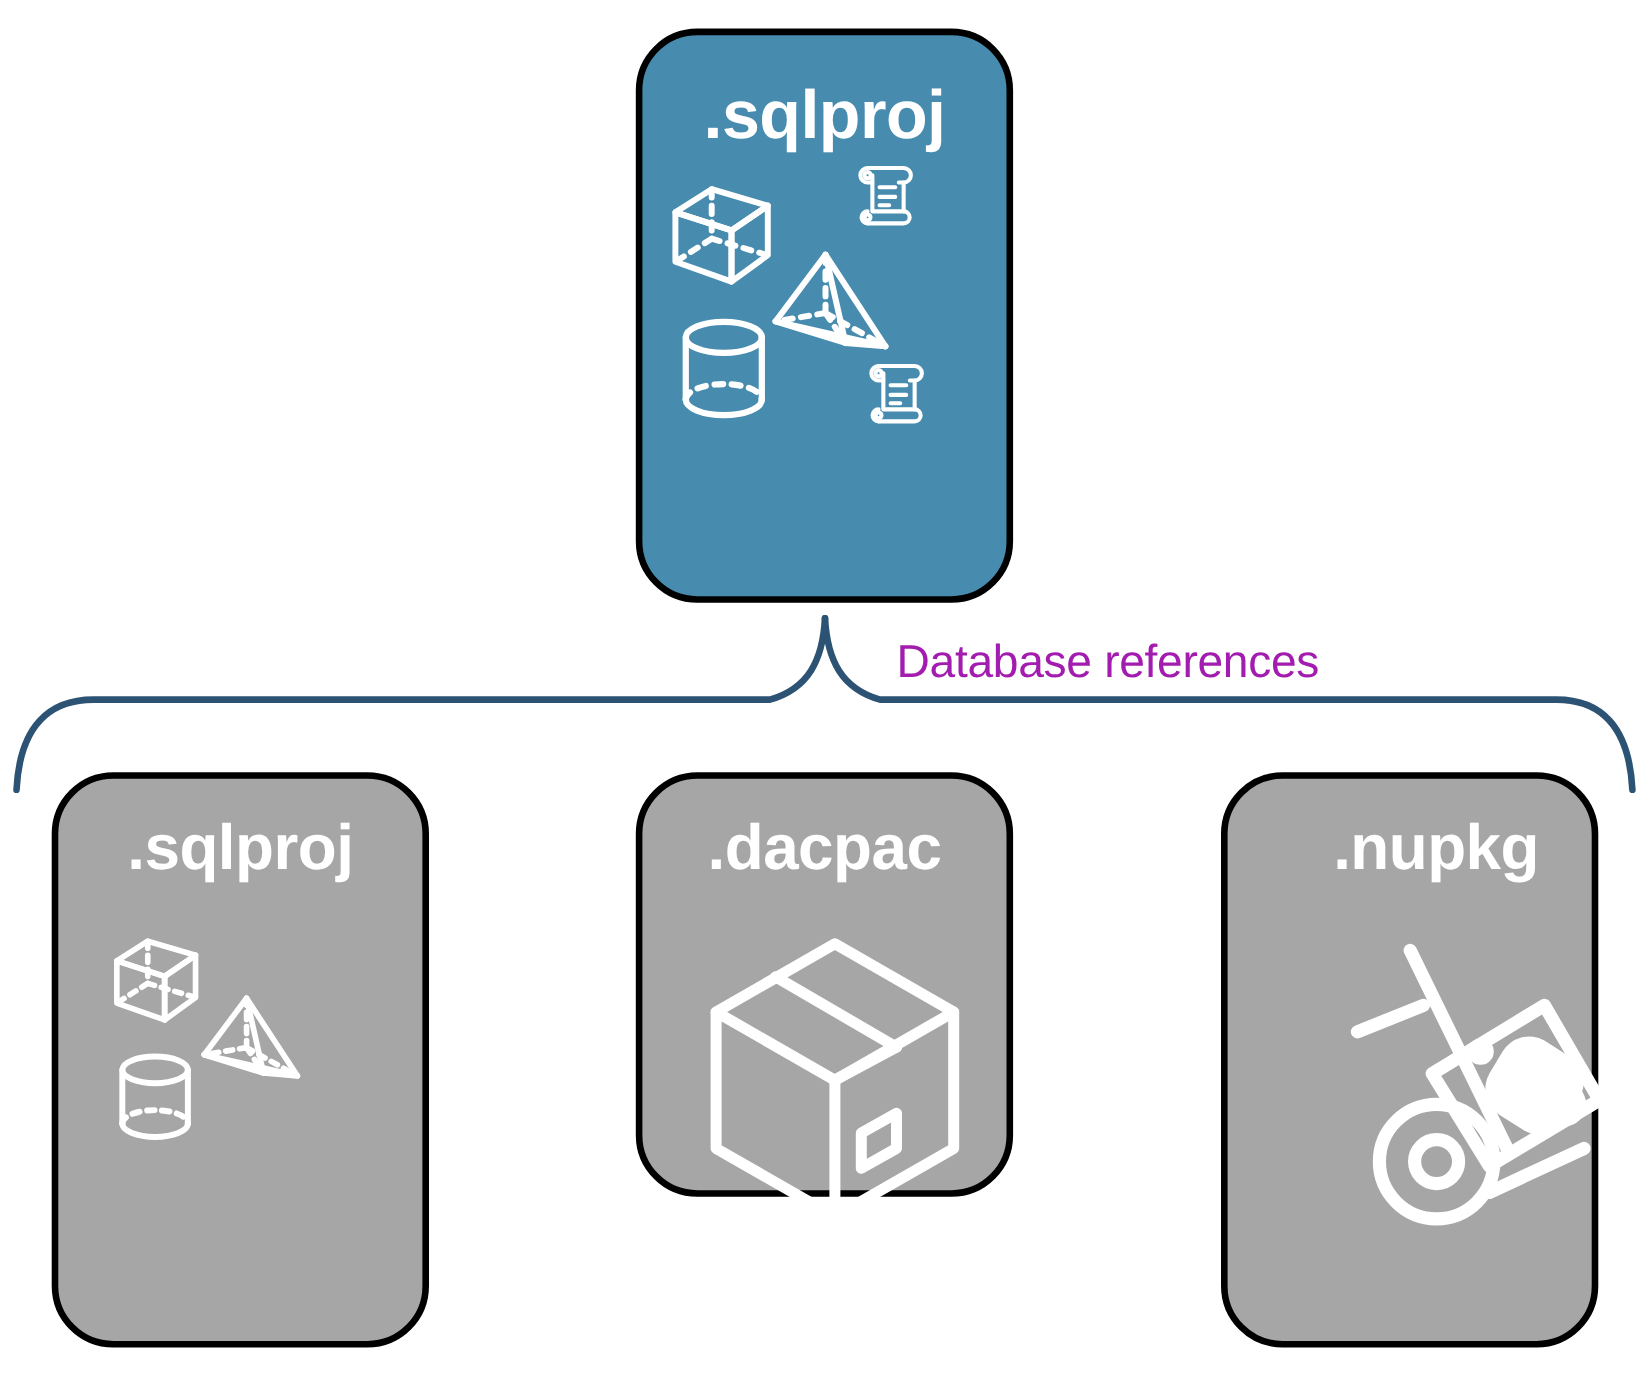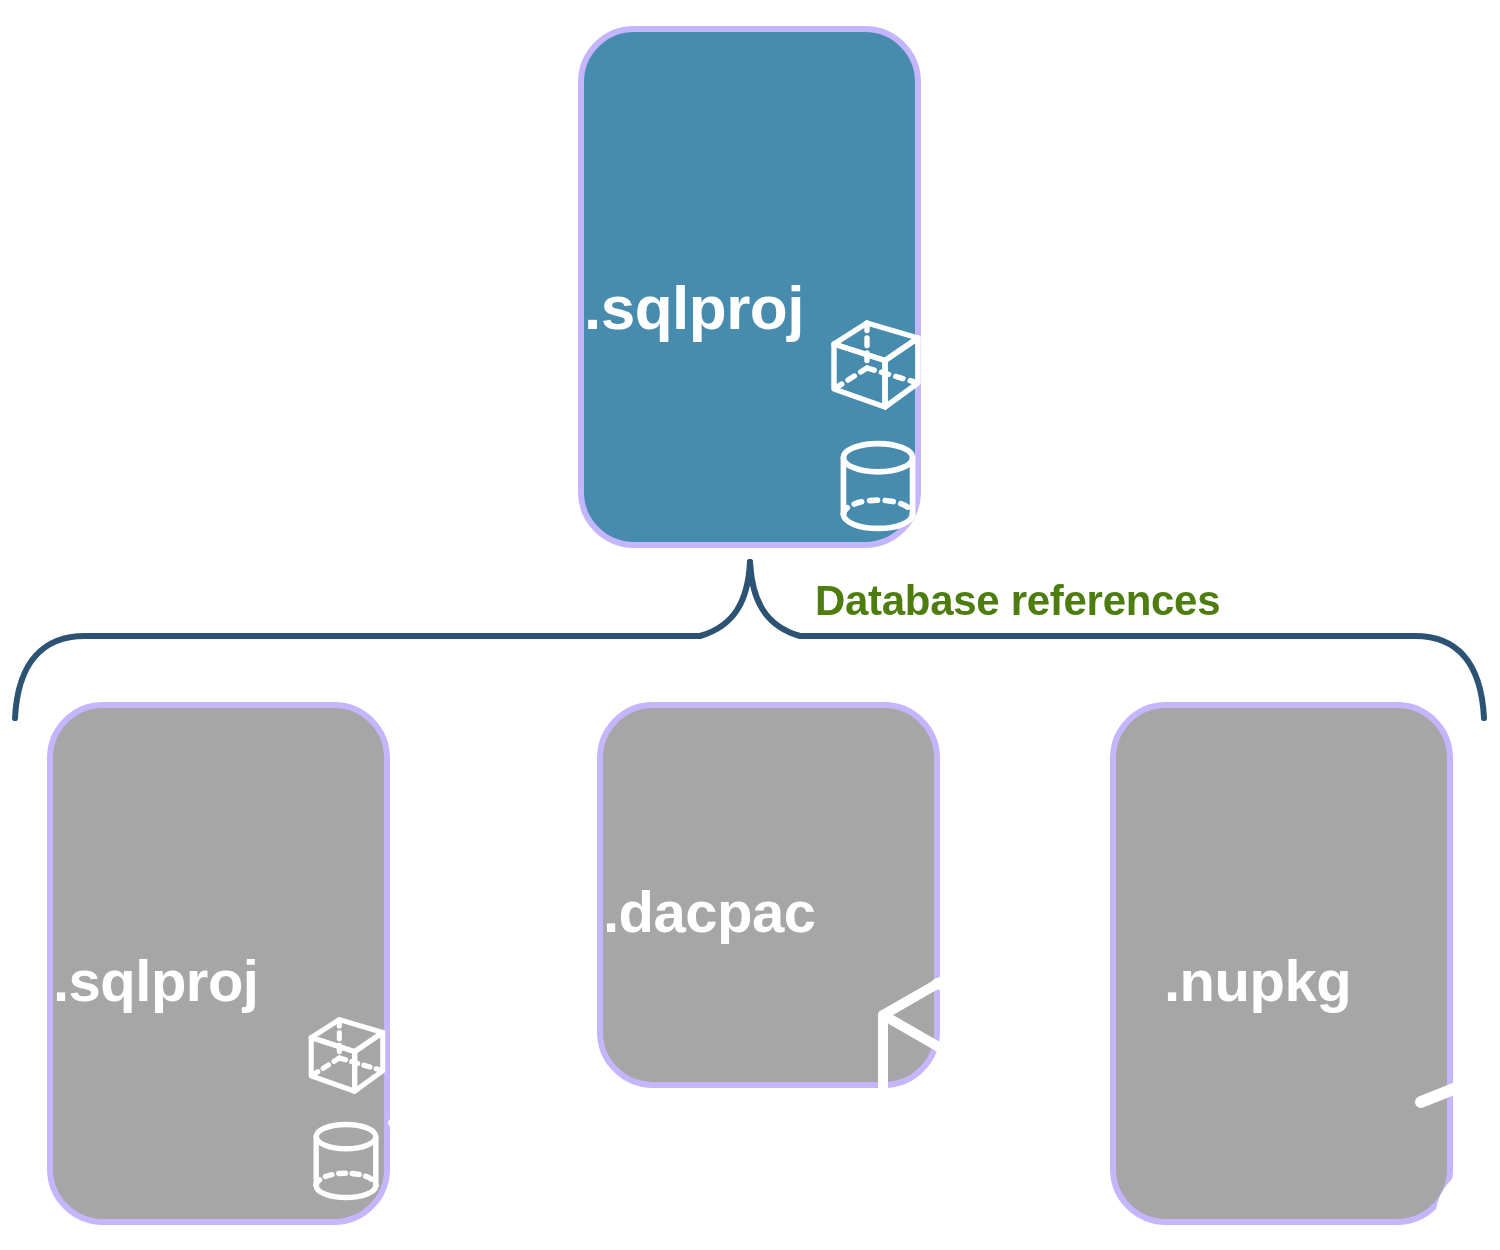--- a/index.html
+++ b/index.html
@@ -13,24 +13,24 @@
     height: 1250px;
     background: #ffffff;
     overflow: hidden;
     font-family: "Liberation Sans", sans-serif;
   }
 
   
   .card {
     position: absolute;
     box-sizing: border-box;
-    border: 6px solid #c4b5fd;
+    border: 6px solid #000000;
     border-radius: 56px;
     display: flex;
-    flex-direction: row;
+    flex-direction: column;
     align-items: center;
   }
   .card.primary { background: #478CAF; }
   .card.secondary { background: #A6A6A6; }
 
   .card-title {
     color: #ffffff;
     font-weight: bold;
     letter-spacing: -0.5px;
     line-height: 1;
@@ -56,22 +56,22 @@
     height: 200px;
     pointer-events: none;
   }
 
   
   #bracket-label {
     position: absolute;
     left: 815px;
     top: 577px;
     font-size: 42px;
-    font-weight: bold;
-    color: #4d7c0f;
+    font-weight: normal;
+    color: #a21caf;
     white-space: nowrap;
     letter-spacing: -0.3px;
     user-select: none;
   }
 </style>
 </head>
 <body>
 
 <div id="canvas">
 
@@ -173,21 +173,21 @@
         <ellipse cx="28" cy="13" rx="22" ry="9"></ellipse>
         <path d="M6 13 V49"></path>
         <path d="M50 13 V49"></path>
         <path d="M6 49 a22 9 0 0 0 44 0"></path>
         <path d="M6 49 a22 9 0 0 1 44 0" stroke-dasharray="5 5"></path>
       </svg>
 
     </div>
   </div>
 
-  <div class="card secondary" style="left:578px; top:702px; width:343px; height:386px;margin-left:19px;">
+  <div class="card secondary" style="left:578px; top:702px; width:343px; height:386px;">
     <div class="card-title">.dacpac</div>
     <div class="icon-stage">
 
       <svg style="left:55px; top:46px;" width="240" height="272" viewBox="0 0 120 136" fill="none" stroke="#ffffff" stroke-width="5" stroke-linecap="round" stroke-linejoin="round">
 
         <path d="M60 6 L114 37 L114 99 L60 130 L6 99 L6 37 Z"></path>
 
         <path d="M60 68 L60 130"></path>
 
         <path d="M6 37 L60 68 L114 37"></path>

